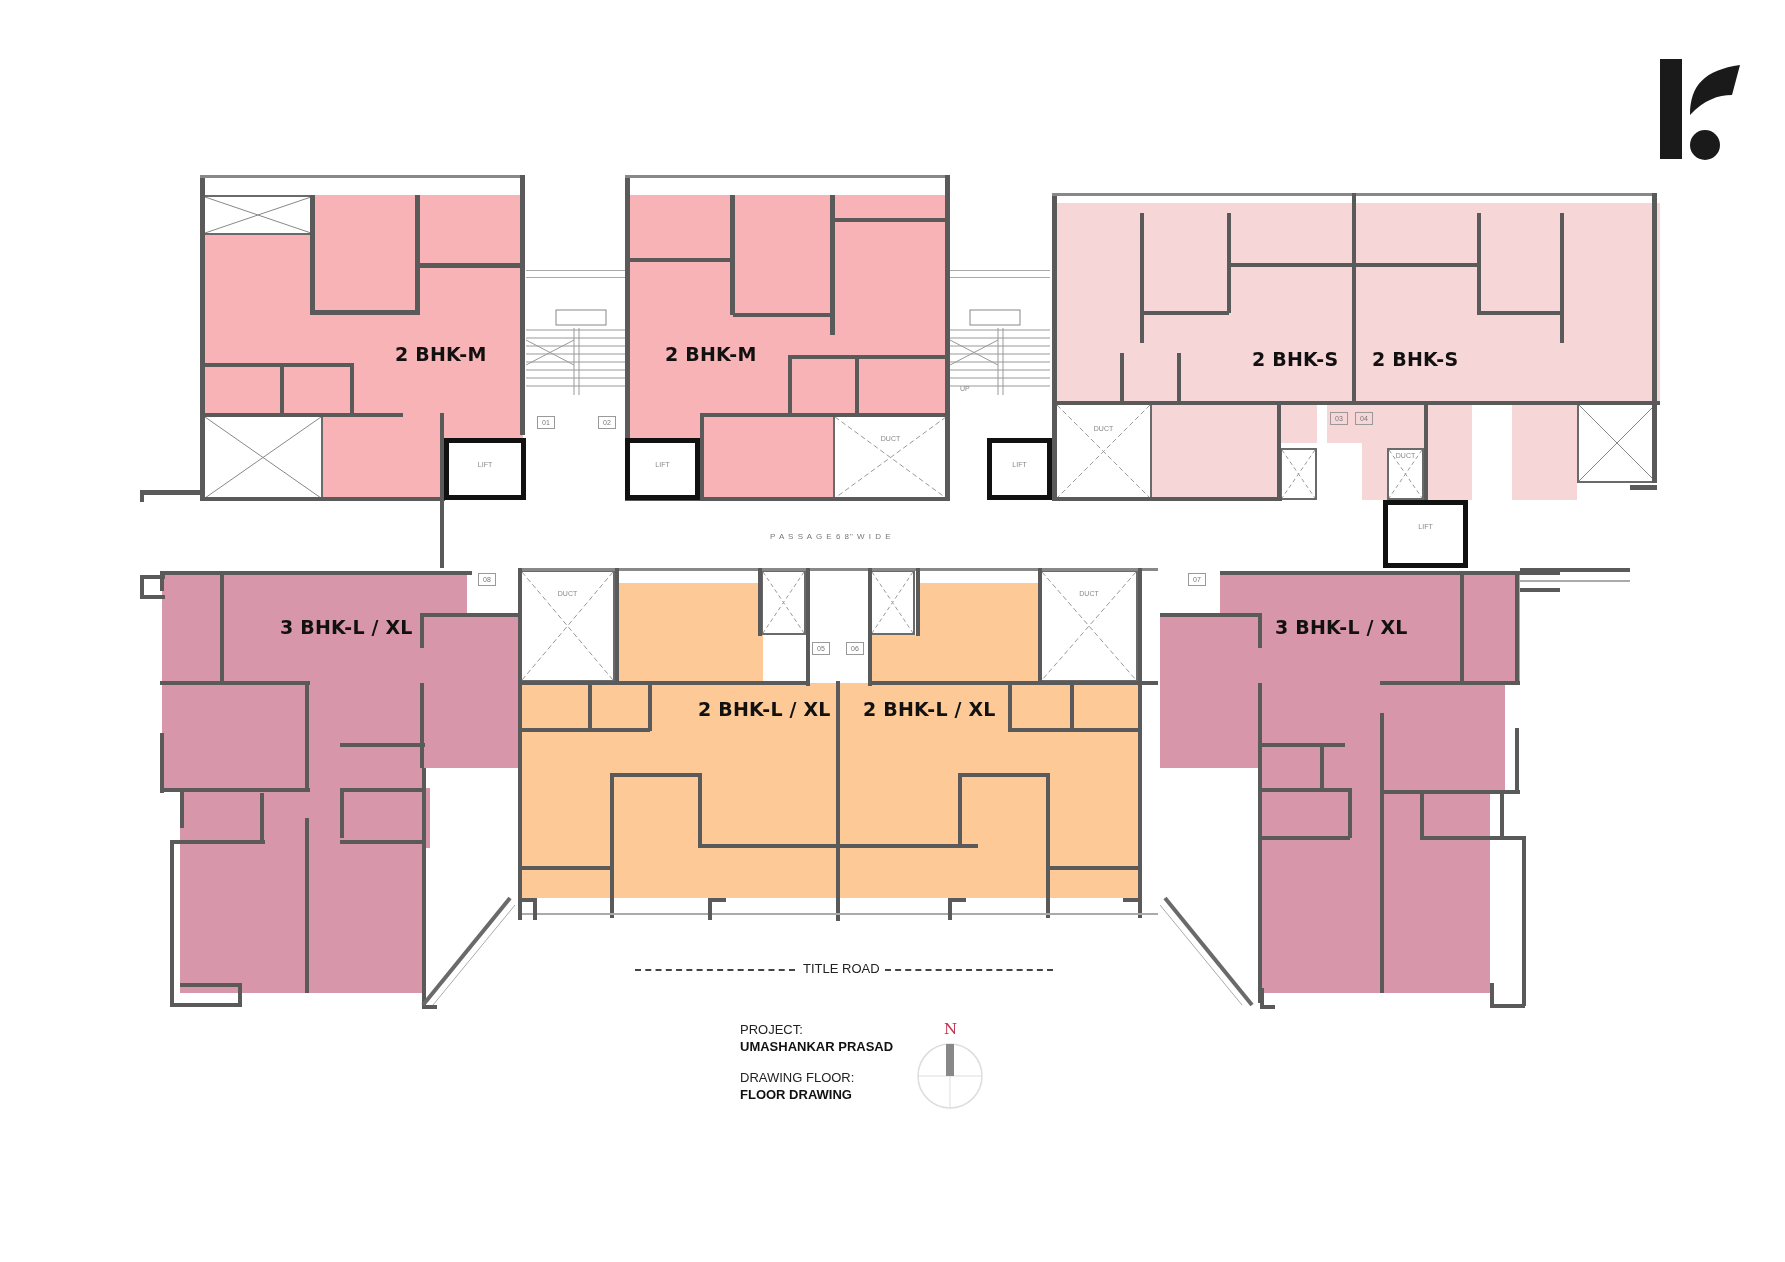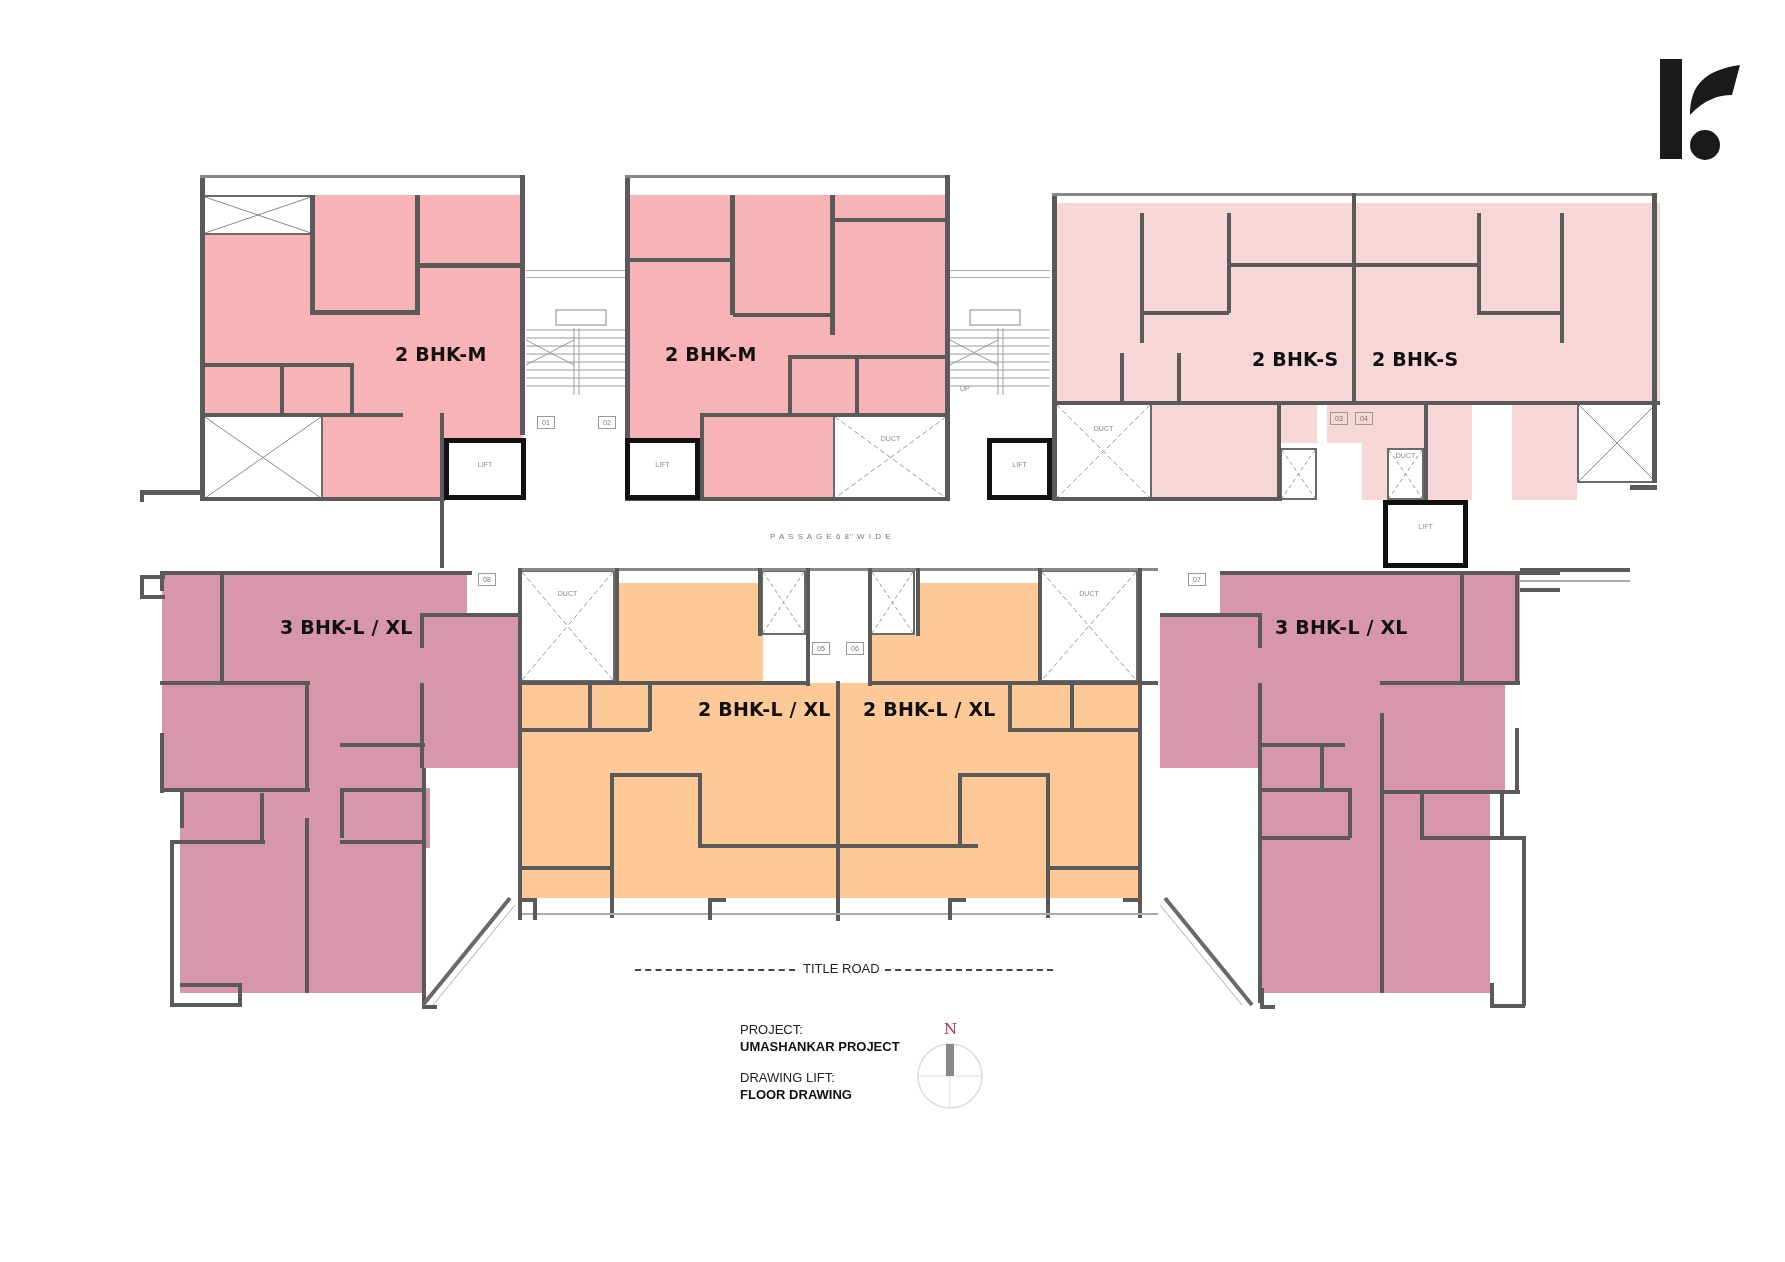--- a/index.html
+++ b/index.html
@@ -375,22 +375,22 @@
 <div class="wall" style="left:1520px;top:580px;width:110px;height:2px;background:#aaa;"></div>
 
 <div class="abs" style="left:635px;top:960px;width:420px;height:20px;">
   <div class="abs" style="left:0;top:9px;width:160px;border-top:2px dashed #444;"></div>
   <div class="abs" style="left:168px;top:1px;font-size:13px;color:#222;">TITLE ROAD</div>
   <div class="abs" style="left:250px;top:9px;width:168px;border-top:2px dashed #444;"></div>
 </div>
 
 <div class="abs" style="left:732px;top:1022px;margin-left:8px;">
   <div style="font-size:13px;color:#222;">PROJECT:</div>
-  <div style="font-size:13px;font-weight:bold;color:#111;margin-top:2px;">UMASHANKAR PROJECT</div>
-  <div style="font-size:13px;color:#222;margin-top:16px;">DRAWING LIFT:</div>
+  <div style="font-size:13px;font-weight:bold;color:#111;margin-top:2px;">UMASHANKAR PRASAD</div>
+  <div style="font-size:13px;color:#222;margin-top:16px;">DRAWING FLOOR:</div>
   <div style="font-size:13px;font-weight:bold;color:#111;margin-top:2px;">FLOOR DRAWING</div>
 </div>
 
 <div class="abs" style="left:915px;top:1020px;width:70px;height:95px;">
   <div class="abs" style="left:29px;top:0;font-family:'DejaVu Serif',serif;font-size:15px;color:#c0304a;">N</div>
   <svg class="abs" style="left:0;top:18px;" width="70" height="72">
     <circle cx="35" cy="38" r="32" fill="none" stroke="#ddd" stroke-width="1.5"></circle>
     <line x1="3" y1="38" x2="67" y2="38" stroke="#ddd"></line>
     <line x1="35" y1="6" x2="35" y2="70" stroke="#ddd"></line>
     <rect x="31" y="6" width="8" height="32" fill="#888"></rect>

